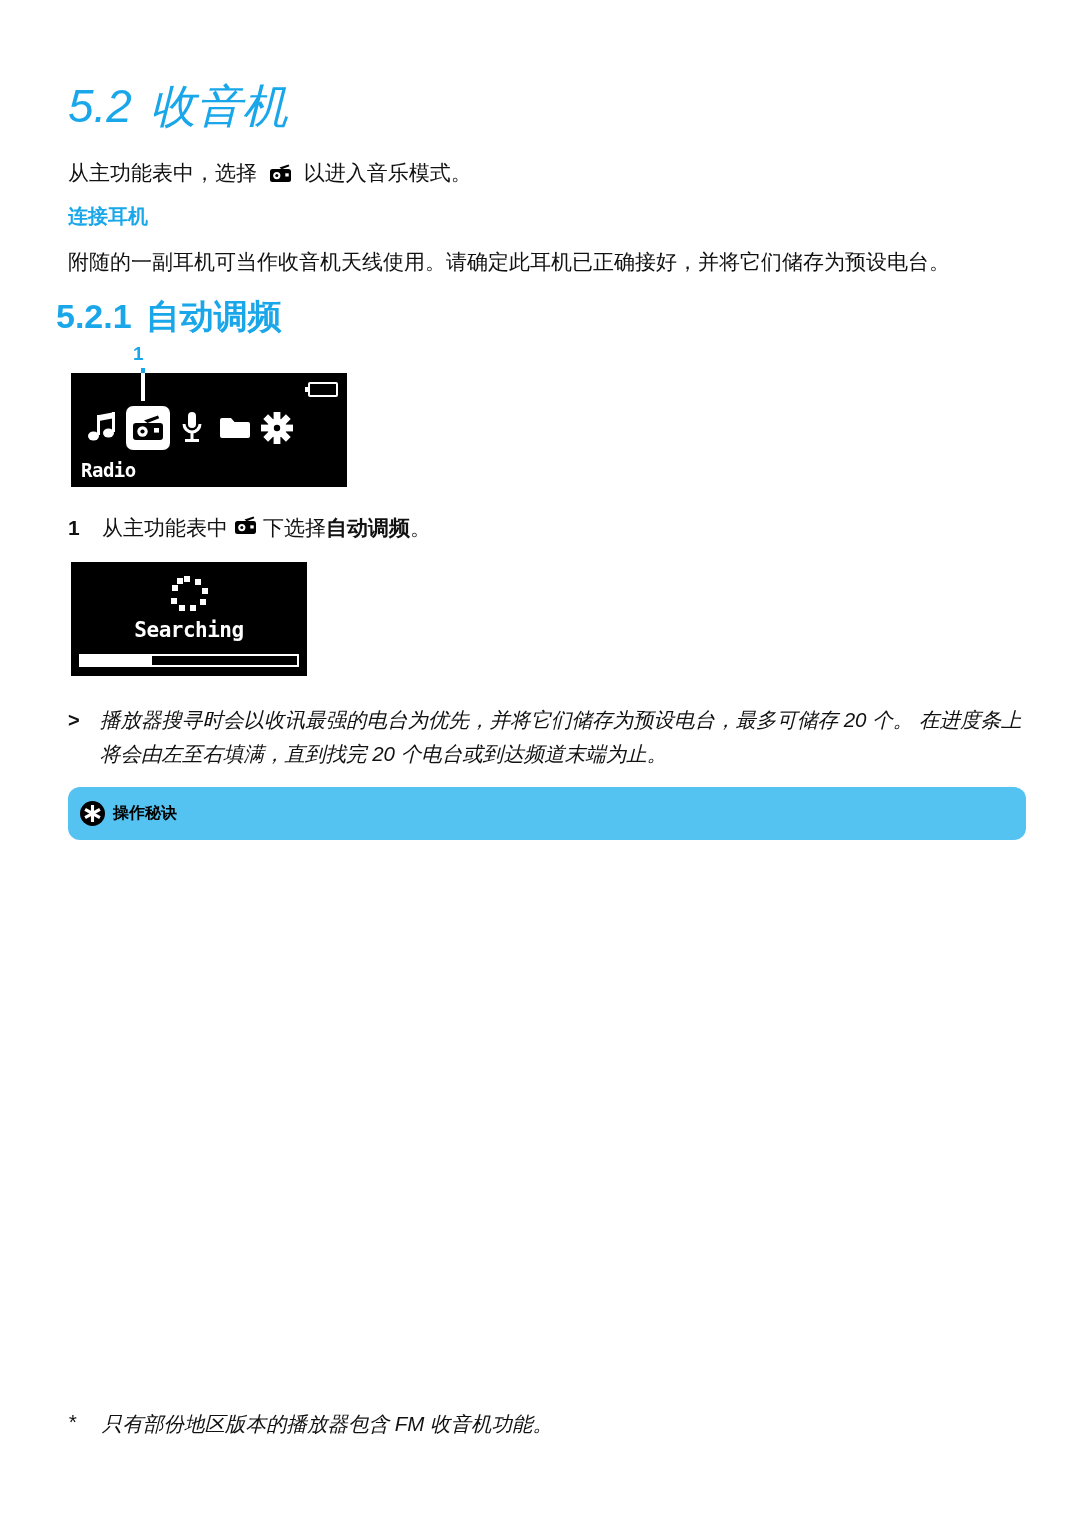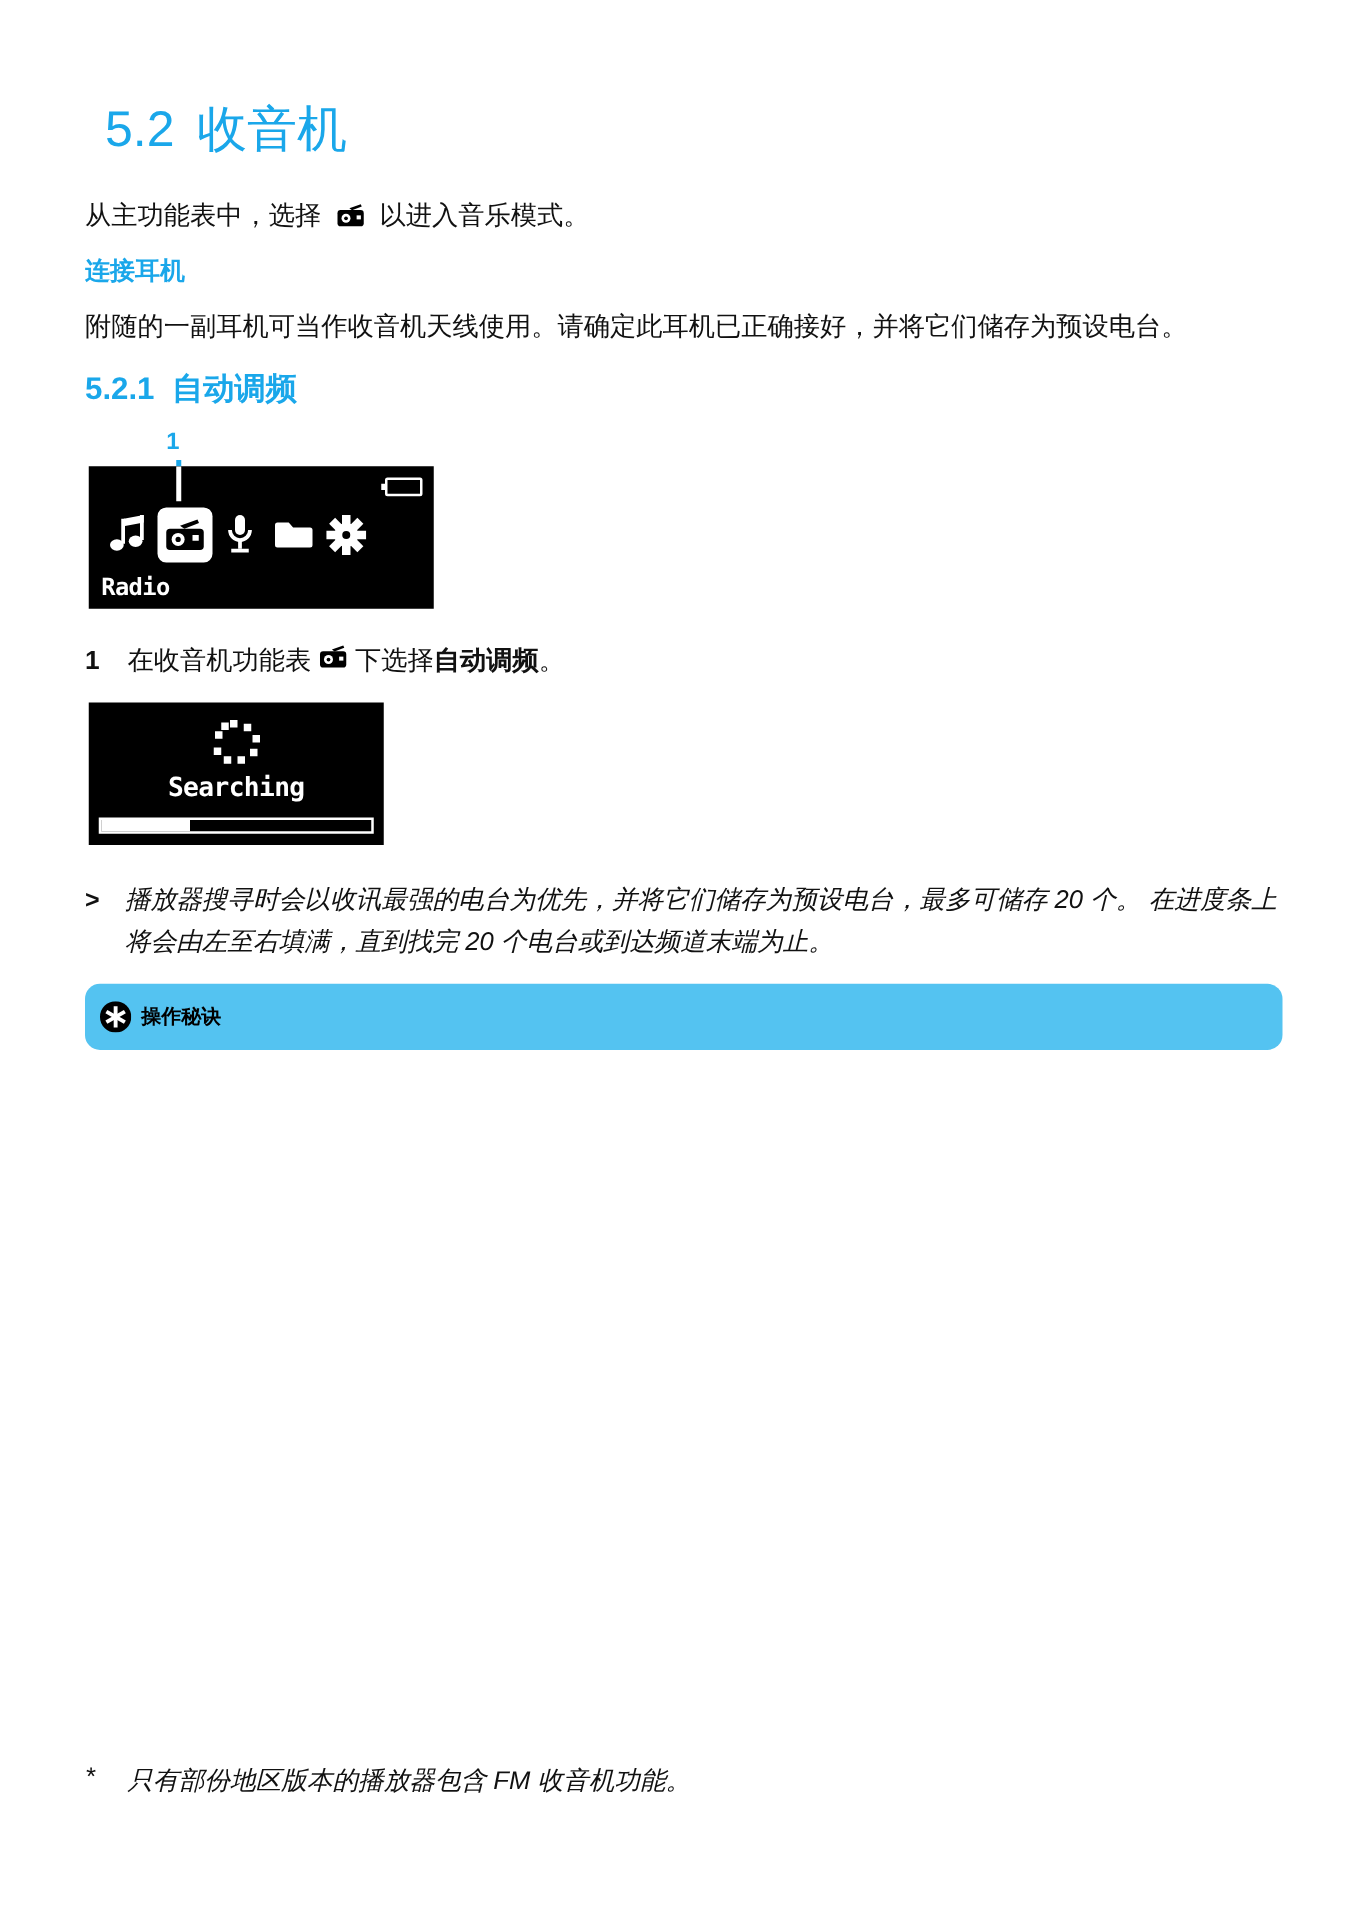--- a/index.html
+++ b/index.html
@@ -18,27 +18,28 @@
   .page {
     position: absolute;
     left: 0; top: 0;
     width: 1080px;
     height: 1529px;
   }
 
   
   .h1 {
     position: absolute;
-    left: 84px;
+    left: 68px;
     top: 76px;
-    font-size: 40px;
+    font-size: 46px;
     font-weight: 400;
     color: #1AA7EA;
     letter-spacing: 0px;
     white-space: nowrap;
+    font-style: italic;
   }
   .h1 .num { margin-right: 18px; }
 
   .body-line {
     position: absolute;
     font-size: 21px;
     line-height: 32px;
     color: #111111;
     white-space: nowrap;
   }
@@ -62,23 +63,23 @@
     left: 68px;
     top: 246px;
     width: 960px;
     font-size: 21px;
     line-height: 32px;
     color: #111111;
   }
 
   .h2 {
     position: absolute;
-    left: 68px;
+    left: 56px;
     top: 294px;
-    font-size: 25px;
+    font-size: 34px;
     font-weight: bold;
     color: #1AA7EA;
     white-space: nowrap;
   }
   .h2 .num { margin-right: 14px; }
 
   
   .callout-num {
     position: absolute;
     left: 133px;
@@ -424,21 +425,21 @@
         </span>
       </div>
 
     </div>
 
     <div class="screen-label">Radio</div>
   </div>
 
   <div class="step">
     <span class="step-num">1</span>
-    <span>在收音机功能表</span>
+    <span>从主功能表中</span>
     <span class="inline-radio">
       <svg width="23" height="19" viewBox="0 0 23 19">
         <path d="M10.5 3.6 L19.6 0.4 L20.4 2.2 L12.6 5.2 Z" fill="#000"></path>
         <rect x="1" y="5" width="21" height="13" rx="2.5" fill="#000"></rect>
         <circle cx="7.8" cy="11.6" r="3.6" fill="#fff"></circle>
         <circle cx="7.8" cy="11.6" r="1.5" fill="#000"></circle>
         <rect x="16.3" y="9.3" width="3.4" height="3.2" fill="#fff"></rect>
       </svg>
     </span>
     <span>下选择</span>

